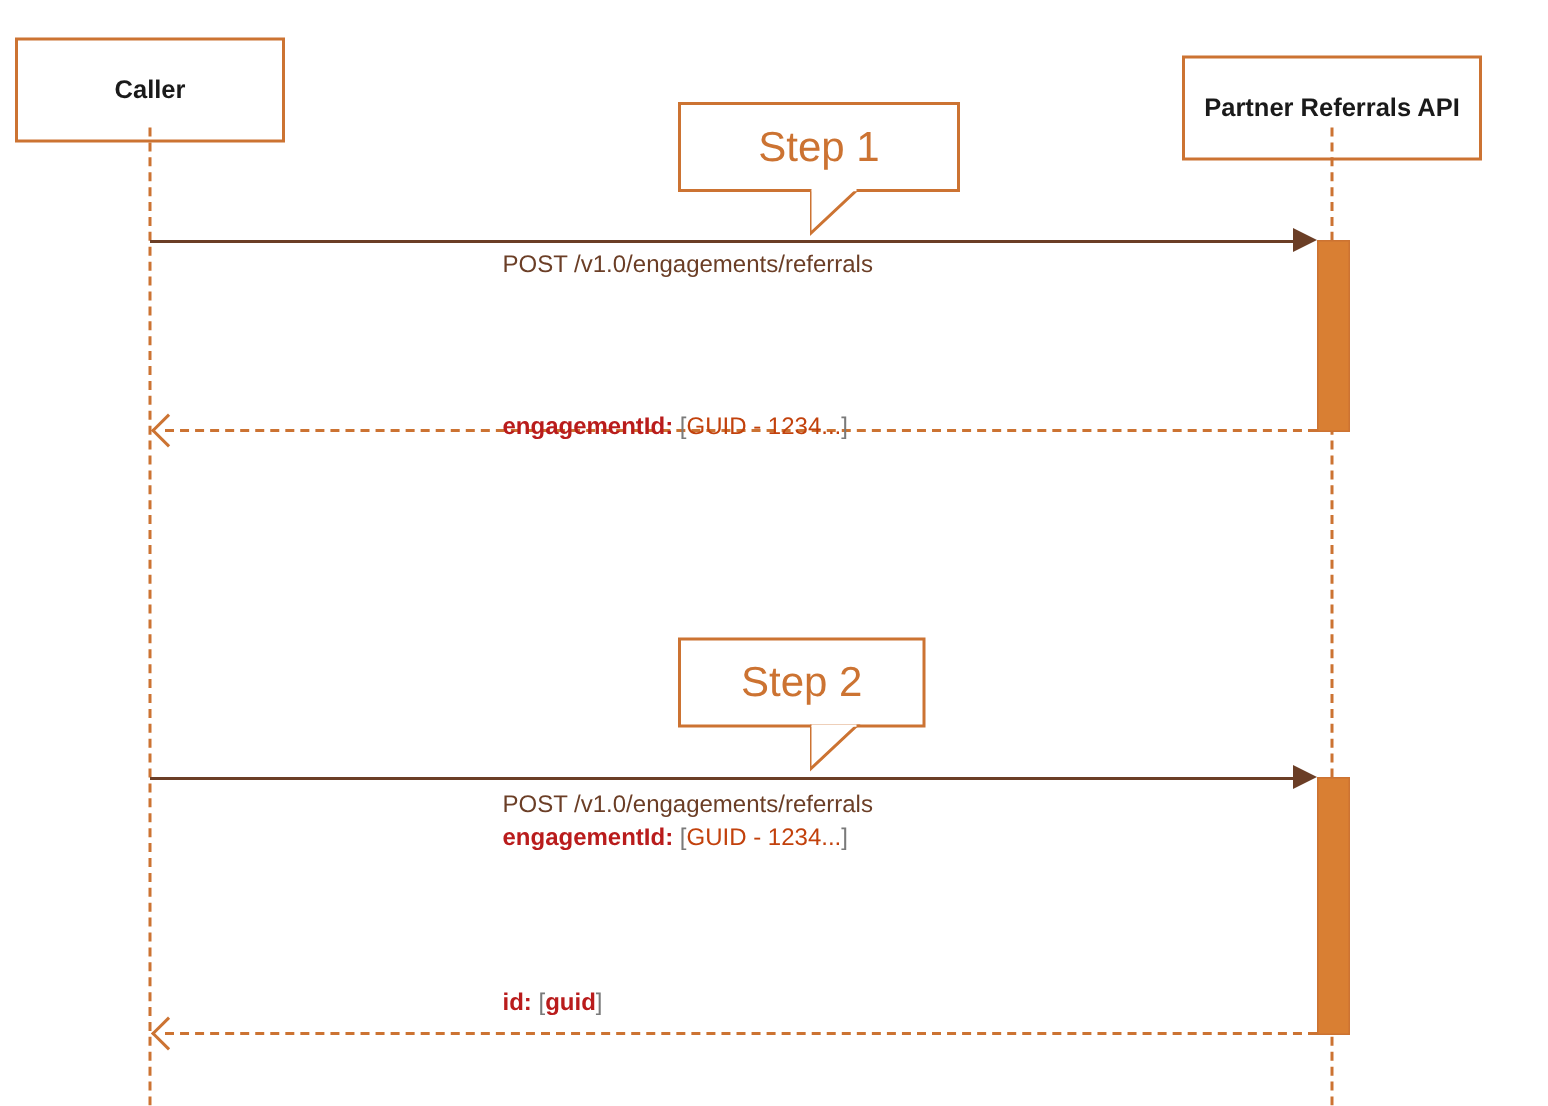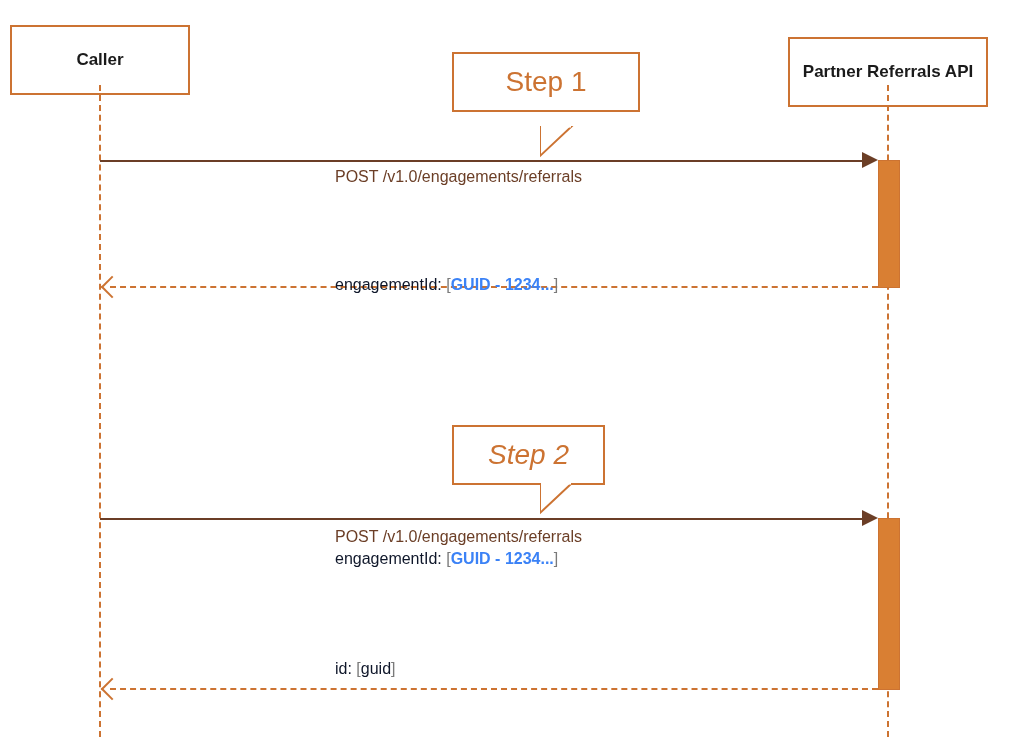--- a/index.html
+++ b/index.html
@@ -88,40 +88,40 @@
     position: absolute;
   }
   .callout-tail svg { display: block; }
   
   .label {
     position: absolute;
     color: #6B3E26;
     font-size: 16px;
     white-space: nowrap;
   }
-  .label .gray { color: #0f172a; }
-  .label .blue { color: #3b82f6; font-weight: 700; }
+  .label .gray { color: #b91c1c; font-weight: bold; }
+  .label .blue { color: #c2410c; font-weight: 400; }
   .label .bracket { color: #7A7A7A; }
 </style>
 </head>
 <body>
 
 <div class="canvas">
 
   <div class="participant" style="left:10px; top:15px; width:180px; height:70px;">
     <span>Caller</span>
   </div>
   <div class="participant" style="left:788px; top:27px; width:200px; height:70px;">
     <span>Partner Referrals API</span>
   </div>
 
   <div class="lifeline" style="left:99px; top:85px; height:652px;"></div>
   <div class="lifeline" style="left:887px; top:85px; height:652px;"></div>
 
-  <div class="callout" style="left:452px; top:52px; width:188px; height:60px;">
+  <div class="callout" style="left:452px; top:68px; width:188px; height:60px;">
     <span>Step 1</span>
   </div>
   <div class="callout-tail" style="left:540px; top:126px;">
     <svg width="40" height="32">
       <polygon points="0,0 32,0 0,30" fill="#ffffff" stroke="#CC7332" stroke-width="2"></polygon>
       <line x1="1" y1="0" x2="31" y2="0" stroke="#ffffff" stroke-width="3"></line>
     </svg>
   </div>
 
   <div class="msg-line-solid" style="left:100px; top:160px; width:762px;"></div>
@@ -131,21 +131,21 @@
   </div>
 
   <div class="activation" style="left:878px; top:160px; width:20px; height:126px;"></div>
 
   <div class="msg-line-dashed" style="left:110px; top:286px; width:768px;"></div>
   <div class="arrow-open-left" style="left:104px; top:279px;"></div>
   <div class="label" style="left:335px; top:276px;">
     <span class="gray">engagementId: </span><span class="bracket">[</span><span class="blue">GUID - 1234...</span><span class="bracket">]</span>
   </div>
 
-  <div class="callout" style="left:452px; top:425px; width:153px; height:60px;font-style:italic;">
+  <div class="callout" style="left:452px; top:425px; width:165px; height:60px;">
     <span>Step 2</span>
   </div>
   <div class="callout-tail" style="left:540px; top:483px;">
     <svg width="40" height="32">
       <polygon points="0,0 32,0 0,30" fill="#ffffff" stroke="#CC7332" stroke-width="2"></polygon>
       <line x1="1" y1="0" x2="31" y2="0" stroke="#ffffff" stroke-width="3"></line>
     </svg>
   </div>
 
   <div class="msg-line-solid" style="left:100px; top:518px; width:762px;"></div>

